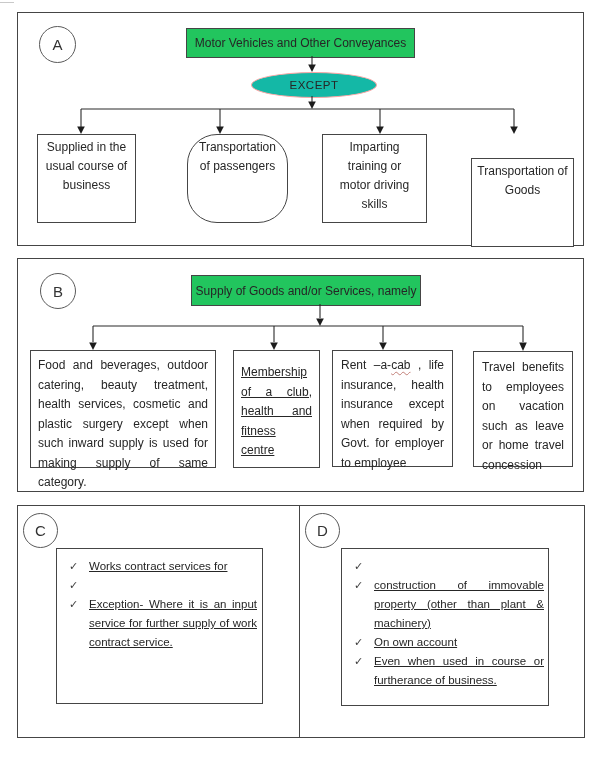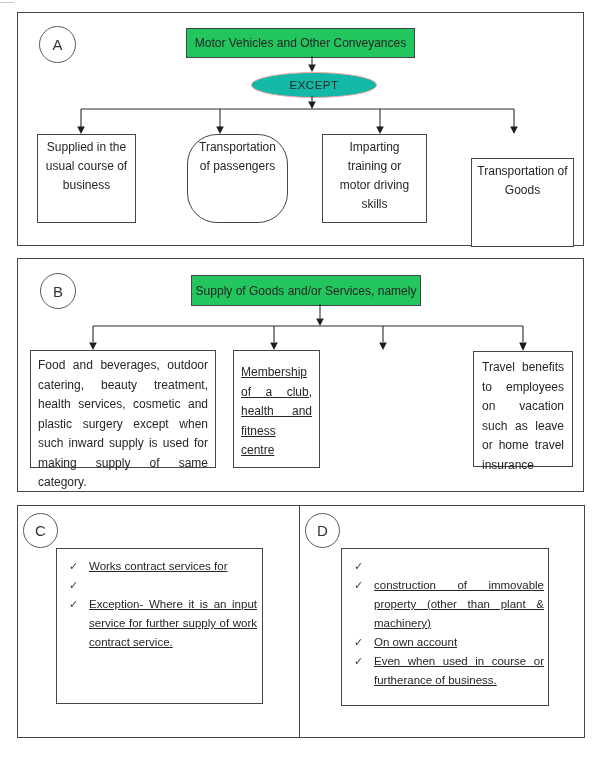--- a/index.html
+++ b/index.html
@@ -75,22 +75,25 @@
   <div class="tbox" style="left:191px;top:275px;width:228px;height:29px;">
     <span>Supply of Goods and/or Services, namely</span>
   </div>
 
   <div class="box just pad1" style="left:30px;top:350px;width:186px;height:118px;box-sizing:border-box;">
     <span>Food and beverages, outdoor catering, beauty treatment, health services, cosmetic and plastic surgery except when such inward supply is used for making supply of same category.</span>
   </div>
   <div class="box just pad2" style="left:233px;top:350px;width:87px;height:118px;box-sizing:border-box;">
     <span>Membership of a club, health and fitness centre</span>
   </div>
+  <div class="box just pad3" style="left:332px;top:350px;width:121px;height:117px;box-sizing:border-box;">
+    <span>Rent –a-</span><span class="squiggle">cab</span><span> , life insurance, health insurance except when required by Govt. for employer to employee</span>
+  </div>
   <div class="box just pad4" style="left:473px;top:351px;width:100px;height:116px;box-sizing:border-box;">
-    <span>Travel benefits to employees on vacation such as leave or home travel insurance</span>
+    <span>Travel benefits to employees on vacation such as leave or home travel concession</span>
   </div>
 
   <div class="panel" style="left:17px;top:505px;width:282px;height:231px;"></div>
   <div class="circle" style="left:23px;top:513px;width:33px;height:33px;">
     <span>C</span>
   </div>
   <div class="innerbox" style="left:56px;top:548px;width:207px;height:156px;box-sizing:border-box;">
     <ul class="checks">
       <li>
         <span class="chk">✓</span>

